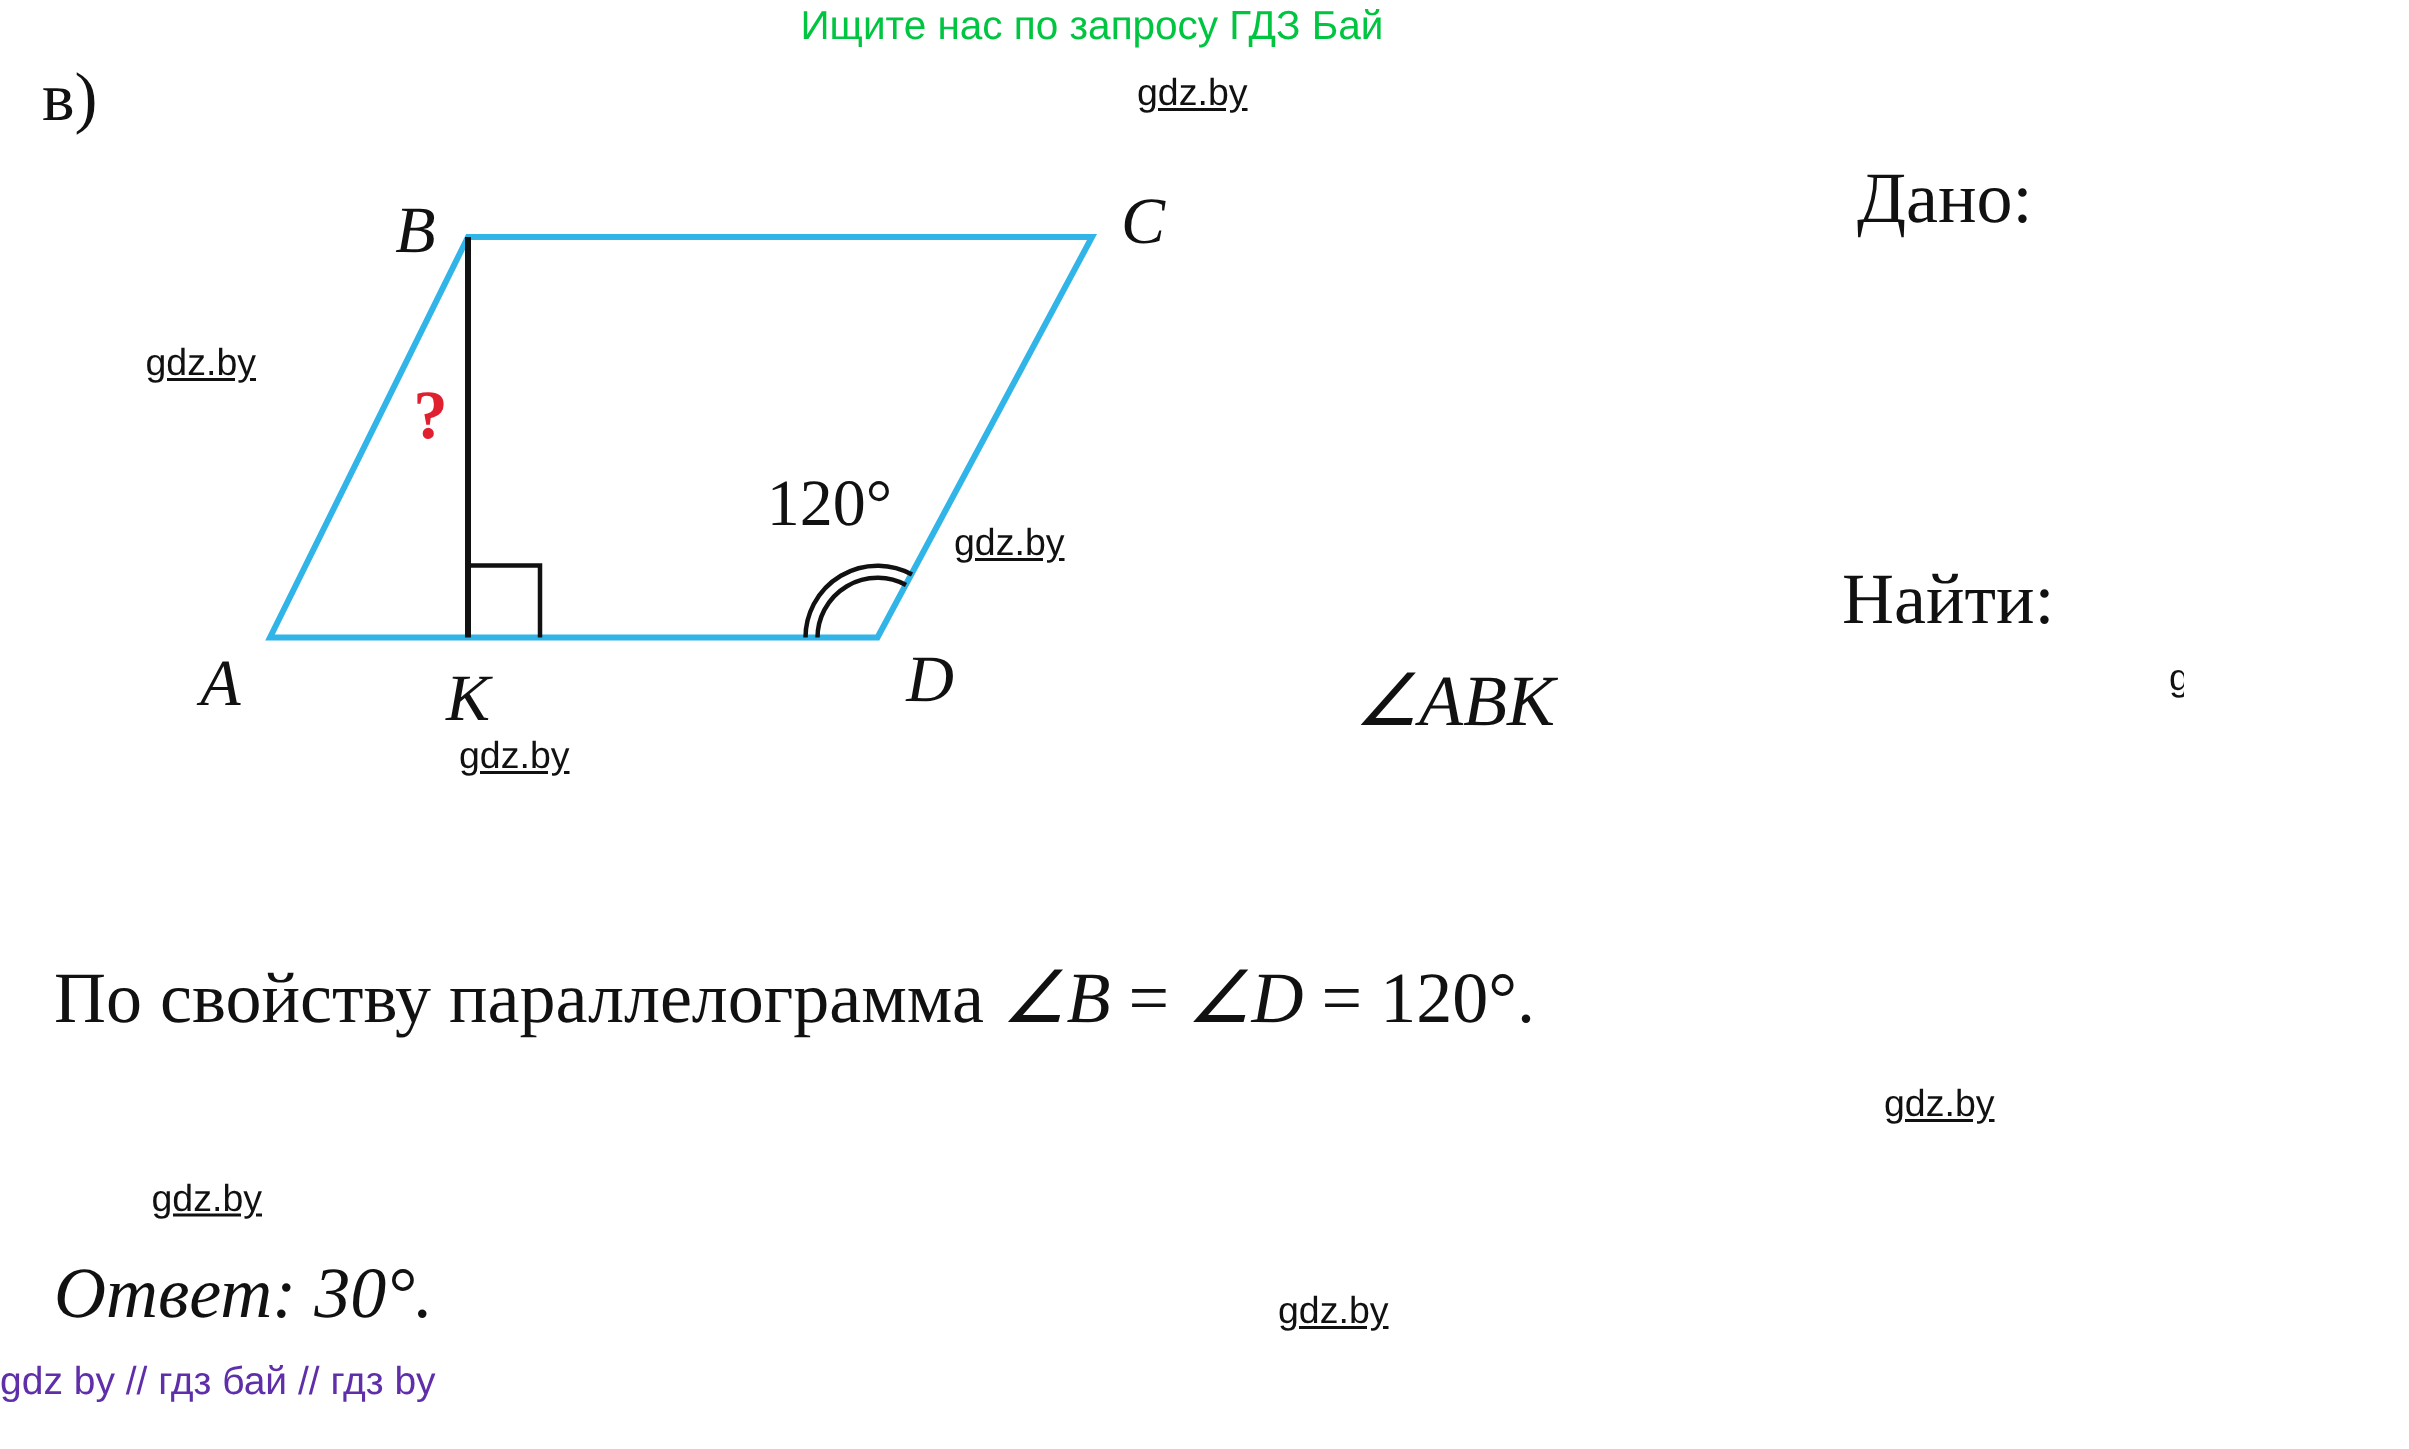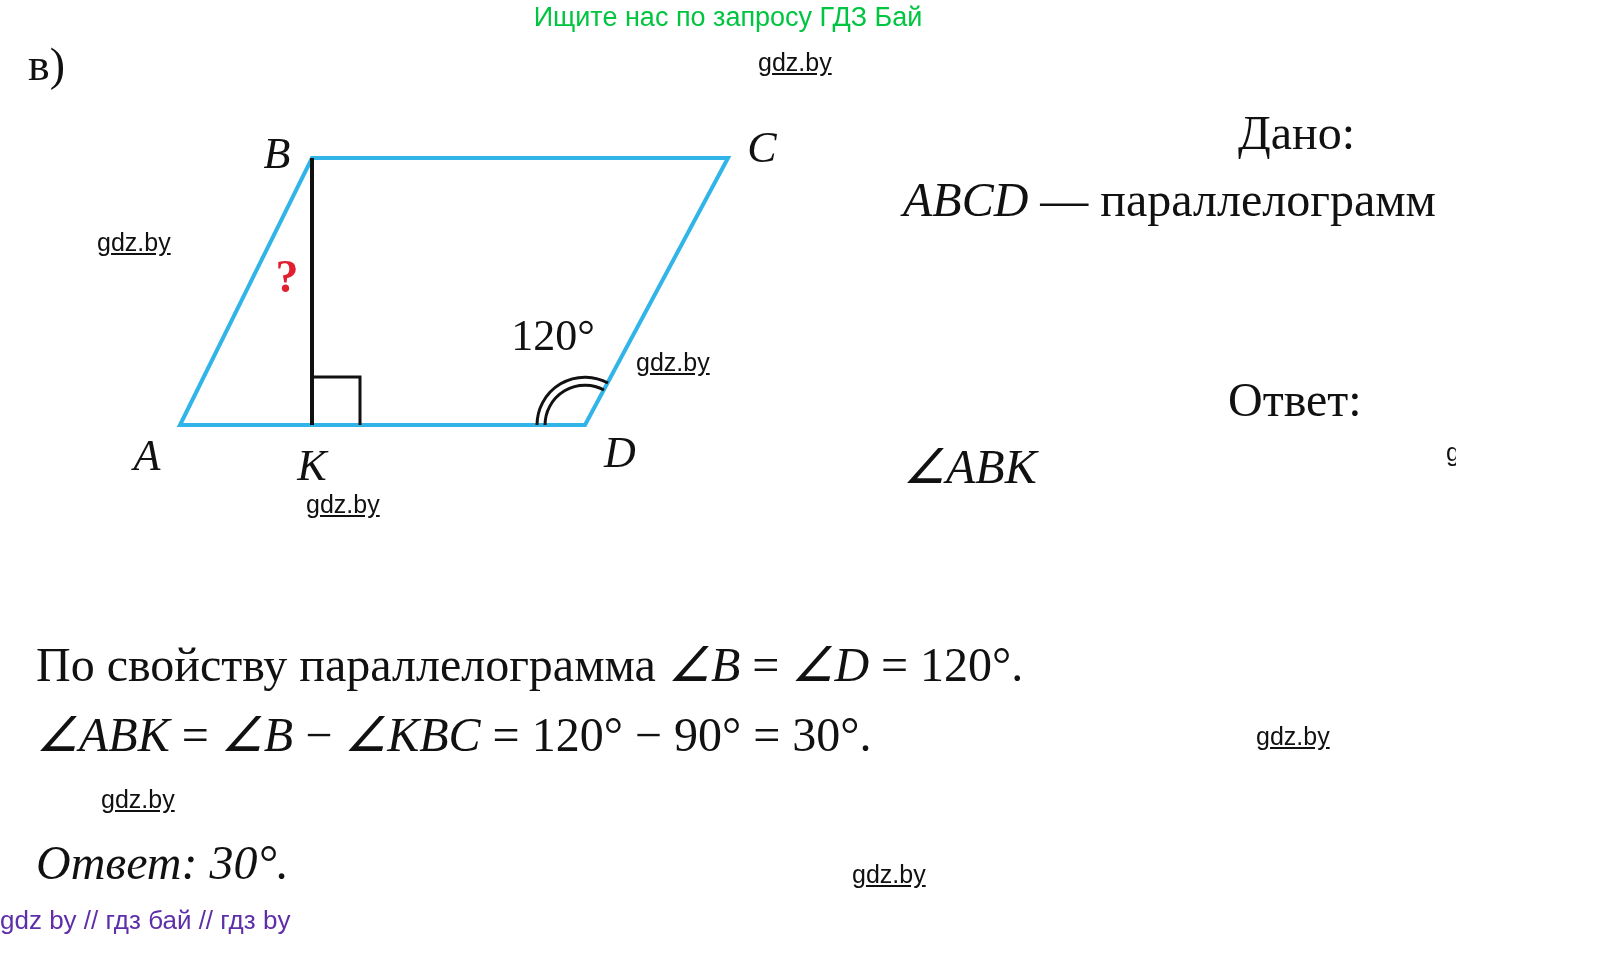--- a/index.html
+++ b/index.html
@@ -52,36 +52,30 @@
     <text class="vtx" x="682" y="67" text-anchor="middle">C</text>
     <text class="vtx" x="67" y="375" text-anchor="middle">A</text>
     <text class="vtx" x="232" y="385" text-anchor="middle">K</text>
     <text class="vtx" x="540" y="372" text-anchor="middle">D</text>
     <text class="angle-num" x="473" y="255" text-anchor="middle">120°</text>
     <text class="qmark" x="207" y="197" text-anchor="middle" fill="#e01f2f">?</text>
   </svg>
 
   <div class="mathline" style="left:1238px;top:105px">Дано:</div>
 
-  <div class="mathline" style="left:903px;top:172px">
-    <span class="mi">ABCD</span><span> — параллелограмм</span>
-  </div>
 
 
 
-  <div class="mathline" style="left:1228px;top:372px">Ответ:</div>
+  <div class="mathline" style="left:1228px;top:372px">Найти:</div>
 
   <div class="mathline mi" style="left:903px;top:438px">∠ABK</div>
 
 
   <div class="mathline" style="left:36px;top:636px">
     <span>По свойству параллелограмма </span><span class="mi">∠B</span><span> = </span><span class="mi">∠D</span><span> = 120°.</span>
   </div>
 
-  <div class="mathline" style="left:36px;top:706px">
-    <span class="mi">∠ABK</span><span> = </span><span class="mi">∠B</span><span> − </span><span class="mi">∠KBC</span><span> = 120° − 90° = 30°.</span>
-  </div>
 
   <div class="mathline ans" style="left:36px;top:835px">Ответ: 30°.</div>
 
   <div class="footer">gdz by  //  гдз бай  //  гдз by</div>
 
 </div>
 
 </body></html>

